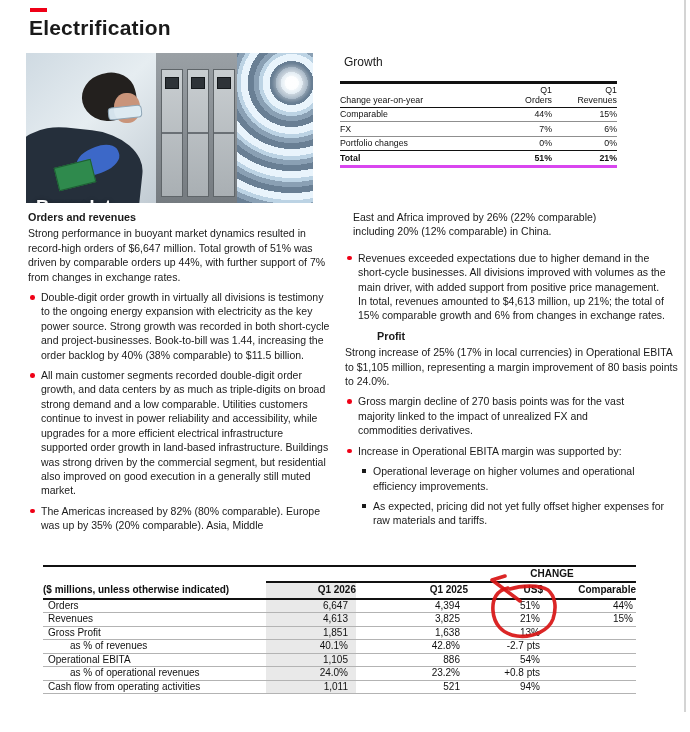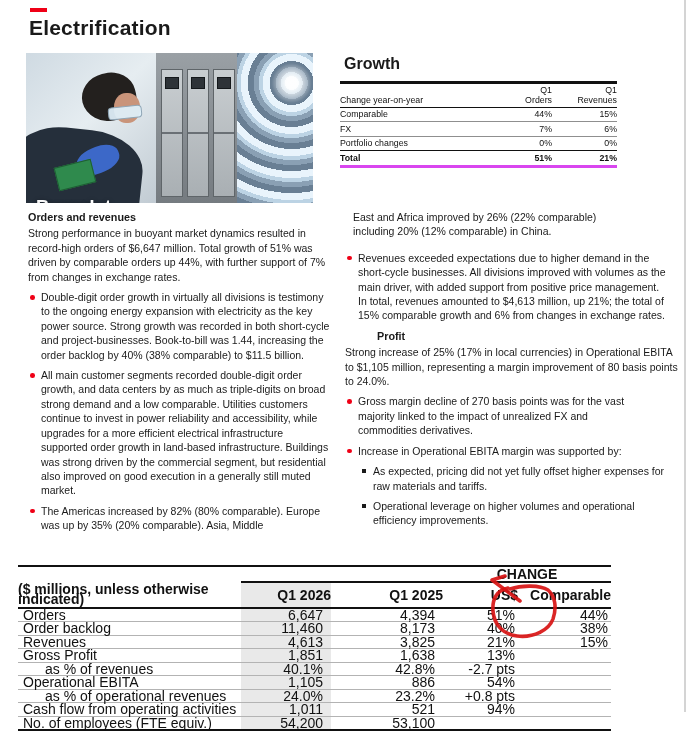--- a/index.html
+++ b/index.html
@@ -46,30 +46,30 @@
   .bullet{position:relative;padding-left:13px;margin:0 0 6px 0;}
   .bullet::before{content:"";position:absolute;left:2px;top:5px;width:4.6px;height:4.6px;border-radius:50%;background:#ef0016;}
   .subbullet{position:relative;padding-left:13px;margin:0 0 6px 15px;max-width:303px;}
   .subbullet::before{content:"";position:absolute;left:2px;top:5.4px;width:3.6px;height:3.6px;background:#1a1a1a;}
   .cont{padding-left:8px;margin:0 0 12px 0;max-width:272px;}
   .b-wide{max-width:310px;}
   .b-narrow{max-width:291px;}
   .profit-h{margin-top:1px;padding-left:32px;}
 
   
-  .growth-title{left:344px;top:55px;font-size:16px;font-weight:bold;}
+  .growth-title{left:344px;top:55px;font-size:12px;font-weight:normal;}
   .gtable{position:absolute;left:340px;top:81px;width:277px;border-collapse:collapse;font-size:8.8px;line-height:10px;color:#111;}
   .gtable th{border-top:3px solid #111;border-bottom:1.6px solid #111;font-weight:normal;padding:1px 0 1.5px;vertical-align:bottom;text-align:left;}
   .gtable th.num,.gtable td.num{text-align:right;}
   .gtable td{padding:1.5px 0 2px;border-bottom:1px solid #8f8f8f;}
   .gtable tr.pre-total td{border-bottom:1.6px solid #111;}
   .gtable tr.total td{font-weight:bold;border-bottom:3px solid #d946ef;}
 
   
-  .ftable{position:absolute;left:18px;top:565px;width:593px;border-collapse:collapse;table-layout:fixed;font-size:14px;line-height:10px;color:#111;}
+  .ftable{position:absolute;left:43px;top:565px;width:593px;border-collapse:collapse;table-layout:fixed;font-size:10px;line-height:10px;color:#111;}
   .ftable td{padding:1px 0 1.5px;border-bottom:1px solid #b3b3b3;vertical-align:middle;}
   .ftable .frow0 td{border-top:2.6px solid #111;border-bottom:none;height:14px;padding:0;}
   .ftable .frow0 td.f-span{border-bottom:2px solid #111;}
   .ftable .f-change{text-align:center;font-weight:bold;}
   .ftable .fhead td{font-weight:bold;border-bottom:2px solid #111;padding:2px 0 2.5px;}
   .ftable .c-lbl{padding-left:5px;}
   .ftable .c-ind{padding-left:27px;}
   .ftable .num{text-align:right;}
   .ftable .pr8{padding-right:8px;}
   .ftable .pr3{padding-right:3px;}
@@ -167,22 +167,22 @@
   <div class="bullet">The Americas increased by 82% (80% comparable). Europe was up by 35% (20% comparable). Asia, Middle</div>
 </div>
 
 <div class="col col-right">
   <p class="cont">East and Africa improved by 26% (22% comparable) including 20% (12% comparable) in China.</p>
   <div class="bullet b-wide">Revenues exceeded expectations due to higher demand in the short-cycle businesses. All divisions improved with volumes as the main driver, with added support from positive price management. In total, revenues amounted to $4,613 million, up 21%; the total of 15% comparable growth and 6% from changes in exchange rates.</div>
   <div class="sec-h profit-h">Profit</div>
   <p class="para">Strong increase of 25% (17% in local currencies) in Operational EBITA to $1,105 million, representing a margin improvement of 80 basis points to 24.0%.</p>
   <div class="bullet b-narrow">Gross margin decline of 270 basis points was for the vast majority linked to the impact of unrealized FX and commodities derivatives.</div>
   <div class="bullet b-wide">Increase in Operational EBITA margin was supported by:</div>
+  <div class="subbullet">Operational leverage on higher volumes and operational efficiency improvements.</div>
   <div class="subbullet">As expected, pricing did not yet fully offset higher expenses for raw materials and tariffs.</div>
-  <div class="subbullet">Operational leverage on higher volumes and operational efficiency improvements.</div>
 </div>
 
 <table class="ftable">
   <colgroup>
       <col style="width:223px">
       <col style="width:90px">
       <col style="width:112px">
       <col style="width:75px">
       <col style="width:93px">
     </colgroup>
@@ -200,27 +200,20 @@
       <td class="num pr3">Comparable</td>
     </tr>
     <tr>
       <td class="c-lbl">Orders</td>
       <td class="num pr8 gray">6,647</td>
       <td class="num pr8">4,394</td>
       <td class="num pr3">51%</td>
       <td class="num pr3">44%</td>
     </tr>
     <tr>
-      <td class="c-lbl">Order backlog</td>
-      <td class="num pr8 gray">11,460</td>
-      <td class="num pr8">8,173</td>
-      <td class="num pr3">40%</td>
-      <td class="num pr3">38%</td>
-    </tr>
-    <tr>
       <td class="c-lbl">Revenues</td>
       <td class="num pr8 gray">4,613</td>
       <td class="num pr8">3,825</td>
       <td class="num pr3">21%</td>
       <td class="num pr3">15%</td>
     </tr>
     <tr>
       <td class="c-lbl">Gross Profit</td>
       <td class="num pr8 gray">1,851</td>
       <td class="num pr8">1,638</td>
@@ -248,27 +241,20 @@
       <td class="num pr3">+0.8 pts</td>
       <td class="num pr3"></td>
     </tr>
     <tr>
       <td class="c-lbl">Cash flow from operating activities</td>
       <td class="num pr8 gray">1,011</td>
       <td class="num pr8">521</td>
       <td class="num pr3">94%</td>
       <td class="num pr3"></td>
     </tr>
-    <tr class="last">
-      <td class="c-lbl">No. of employees (FTE equiv.)</td>
-      <td class="num pr8 gray">54,200</td>
-      <td class="num pr8">53,100</td>
-      <td class="num pr3"></td>
-      <td class="num pr3"></td>
-    </tr>
   </tbody>
 </table>
 
 <svg class="abs annot-svg" width="690" height="732" viewBox="0 0 690 732">
   <path d="M 520 601 L 492 580 L 505 576" fill="none" stroke="#d81414" stroke-width="3.6" stroke-linecap="round" stroke-linejoin="round" opacity="0.92"></path>
   <path d="M 508 588 C 497 590 492 599 493 611 C 494 624 502 634 517 636 C 534 638 549 630 553 619 C 557 607 555 596 548 590 C 540 585 522 585 510 589" fill="none" stroke="#d81414" stroke-width="3.6" stroke-linecap="round" opacity="0.92"></path>
 </svg>
 
 <div class="abs edge-line"></div>
 

